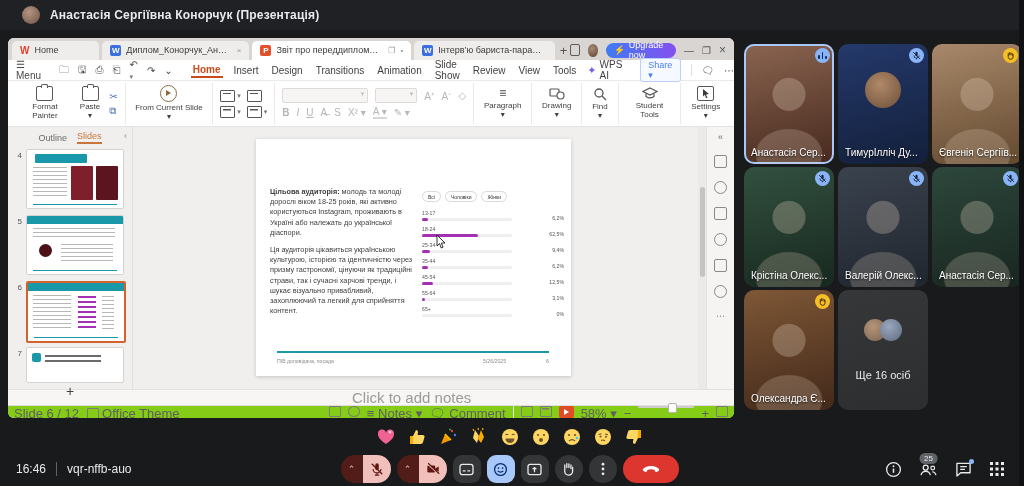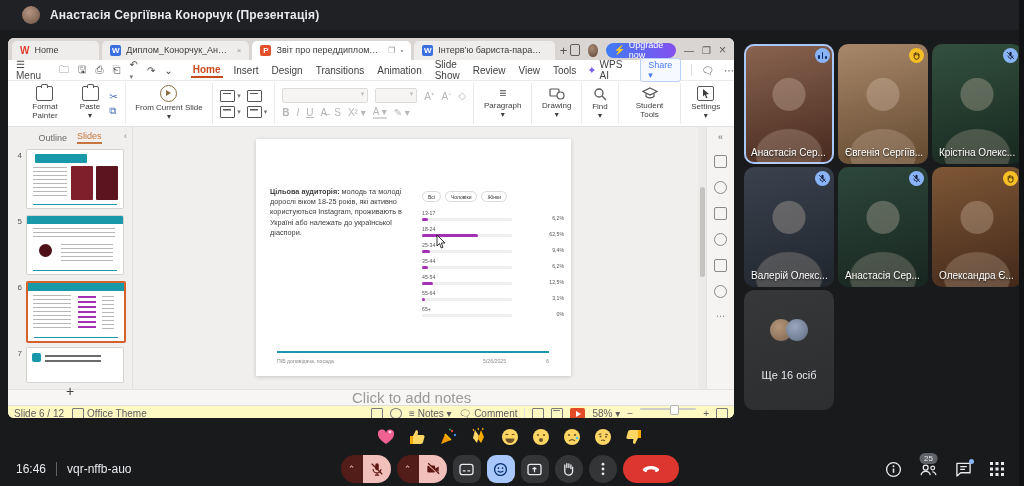--- a/index.html
+++ b/index.html
@@ -99,21 +99,21 @@
   .s-foot .dt{margin-left:auto;margin-right:40px;}
   .cursor{position:absolute;left:180px;top:96px;width:10px;height:14px;}
   
   .vscroll{width:8px;background:#eceae8;position:relative;flex:0 0 auto;}
   .vscroll .vthumb{position:absolute;left:1.5px;top:60px;width:5px;height:90px;border-radius:3px;background:#c6c4c1;}
   .rightstrip{width:28px;background:#f5f4f2;border-left:1px solid #e4e2e0;display:flex;flex-direction:column;align-items:center;gap:13px;padding-top:5px;box-sizing:border-box;font-size:9px;color:#6f6f6f;flex:0 0 auto;}
   .rs-ic{width:11px;height:11px;border:1.1px solid #8a8a8a;border-radius:2px;}
   .rs-ic.round{border-radius:50%;}
   
   .notesbar{height:16px;background:#f7f6f5;border-top:1px solid #e4e2e0;font-size:15px;color:#9a9a9a;display:flex;align-items:center;padding-left:344px;box-sizing:border-box;}
-  .statusbar{height:16px;background:#fef9c3;border-top:1px solid #e0dedc;display:flex;align-items:center;font-size:10px;color:#5f5f5f;padding:0 6px;gap:8px;box-sizing:border-box;}
+  .statusbar{height:16px;background:#84cc16;border-top:1px solid #e0dedc;display:flex;align-items:center;font-size:13px;color:#5f5f5f;padding:0 6px;gap:8px;box-sizing:border-box;}
   .st-right{margin-left:auto;display:flex;align-items:flex-start;gap:7px;}
   .viewico{width:10px;height:9px;border:1.1px solid #7a7a7a;border-radius:1px;}
   .playbtn{width:15px;height:12px;background:#e14b26;border-radius:2px;position:relative;}
   .playbtn:before{content:"";position:absolute;left:5.5px;top:3px;border-left:5px solid #fff;border-top:3px solid transparent;border-bottom:3px solid transparent;}
   .zoomtrack{width:56px;height:2px;background:#cfcdcb;border-radius:1px;position:relative;}
   .zoomthumb{position:absolute;left:30px;top:-3px;width:7px;height:8px;background:#fdfdfd;border:1px solid #b5b3b1;border-radius:2px;}
 
   
   #tiles{position:absolute;left:744px;top:44px;display:grid;grid-template-columns:repeat(3,90px);grid-auto-rows:120px;gap:3px 4px;}
   .tile{position:relative;border-radius:10px;overflow:hidden;background:#333;}
@@ -394,20 +394,21 @@
             <span class="tt-lines" style="left:18px;top:7px;width:56px;height:10px;background:repeating-linear-gradient(#6b6b6b 0 1.5px,transparent 1.5px 5px)"></span>
           </span>
         </div>
         <div class="sp-add" style="top:256px">+</div>
       </div>
 
       <div class="canvas">
         <div class="slide">
           <div class="s-body">
             <p><b>Цільова аудиторія:</b><span> молодь та молоді дорослі віком 18-25 років, які активно користуються Instagram, проживають в Україні або належать до української діаспори.</span></p>
+            <p>Ця аудиторія цікавиться українською культурою, історією та ідентичністю через призму гастрономії, цінуючи як традиційні страви, так і сучасні харчові тренди, і шукає візуально привабливий, захоплюючий та легкий для сприйняття контент.</p>
           </div>
 
           <div class="s-chart">
             <div class="pills">
               <span class="pill">Всі</span>
               <span class="pill">Чоловіки</span>
               <span class="pill">Жінки</span>
             </div>
             <div class="crow">
                 <div class="cl">13-17</div>
@@ -526,20 +527,33 @@
       <span class="badge b-speaking">
           <span class="eqbars">
             <i></i>
             <i></i>
             <i></i>
           </span>
         </span>
 
       <span class="pname-w">Анастасія Сер...</span>
     </div>
+    <div class="tile" data-variant="avatar" data-badge="muted" style="background: linear-gradient(165deg, rgb(36, 57, 107) 0%, rgb(19, 31, 58) 100%);">
+      <div class="bigav"></div>
+
+      <span class="badge b-muted">
+          <svg width="9" height="9" viewBox="0 0 12 12">
+            <rect x="4.5" y="1" width="3" height="6" rx="1.5" fill="#17223f"></rect>
+            <path d="M2.5 6a3.5 3.5 0 0 0 7 0M6 9.5V11" stroke="#17223f" stroke-width="1.1" fill="none"></path>
+            <line x1="1.5" y1="1.5" x2="10.5" y2="10.5" stroke="#17223f" stroke-width="1.2"></line>
+          </svg>
+        </span>
+
+      <span class="pname-w">ТимурІлліч Ду...</span>
+    </div>
     <div class="tile" data-variant="video" data-badge="hand" style="background: linear-gradient(165deg, rgb(168, 136, 106) 0%, rgb(99, 73, 47) 100%);">
       <div class="sil"></div>
 
       <span class="badge b-hand">
           <svg width="9" height="9" viewBox="0 0 12 12">
             <path d="M3 6V3.2M4.8 5V2.2M6.6 5V2.4M8.4 6V3.4M3 6v2.5A3 3 0 0 0 6 11h.4A3 3 0 0 0 9.4 8V4.6" stroke="#4a3205" stroke-width="1.3" fill="none" stroke-linecap="round"></path>
           </svg>
         </span>
       <span class="pname-w">Євгенія Сергіїв...</span>
     </div>

